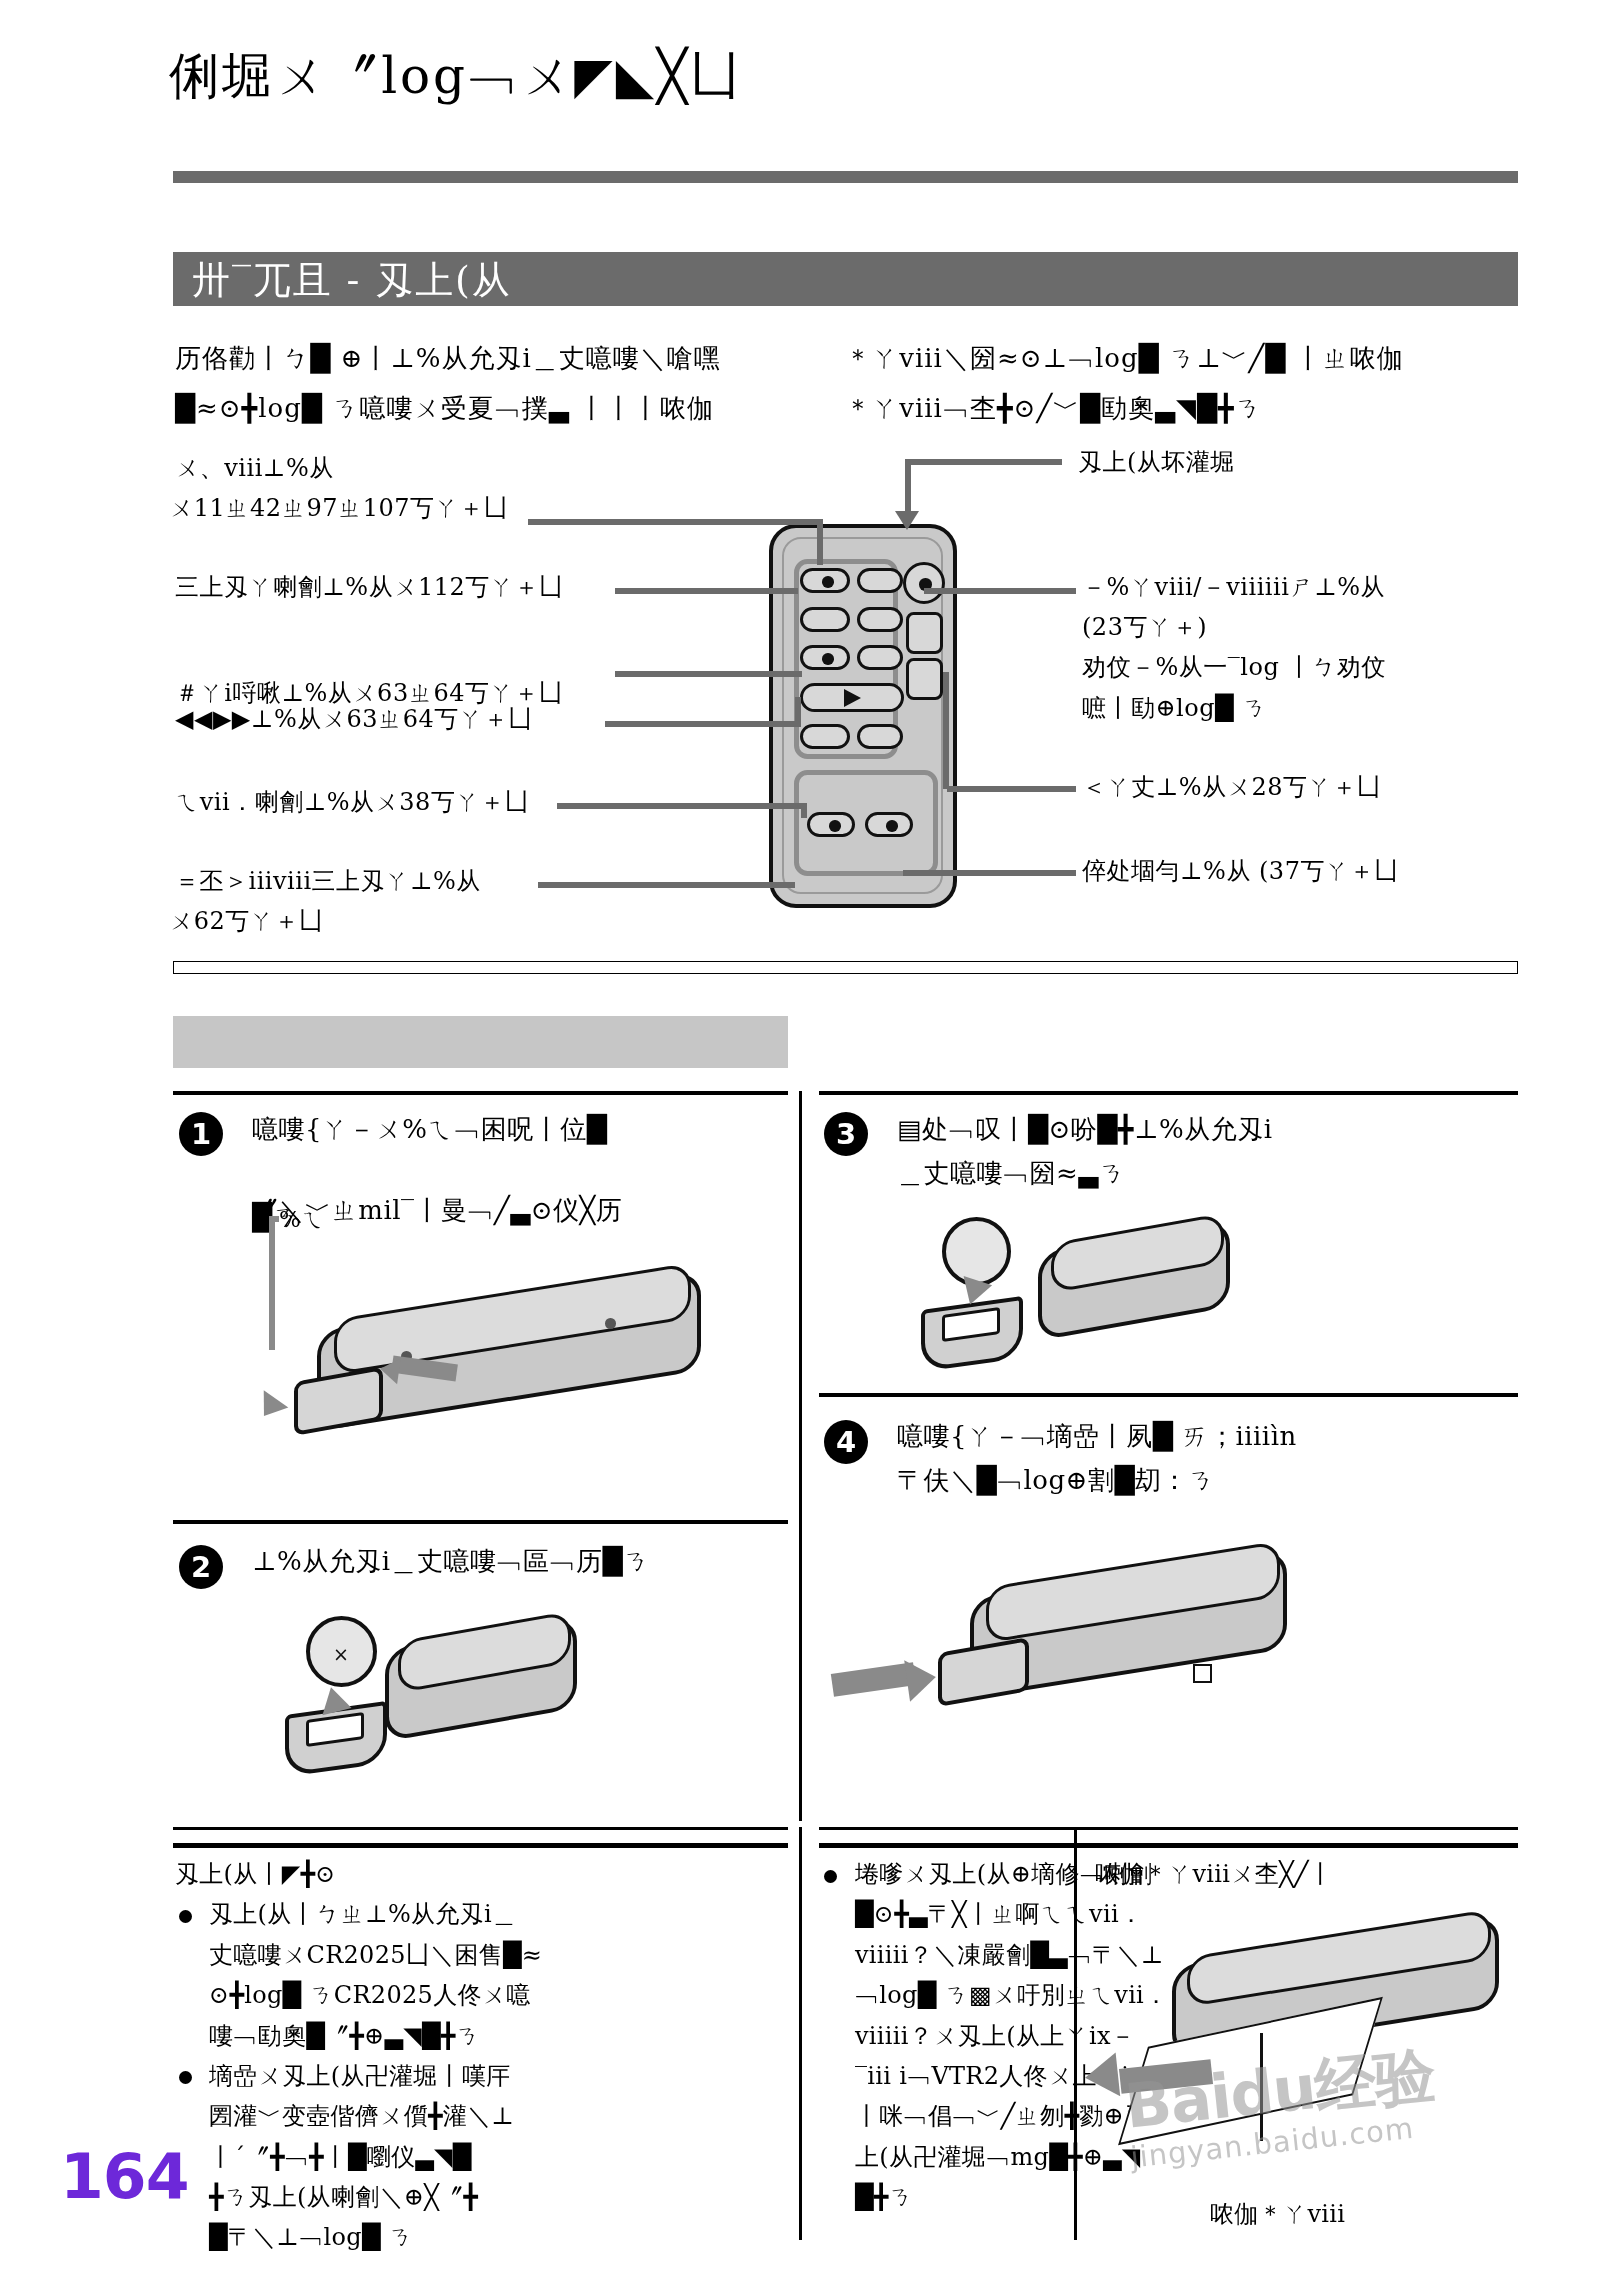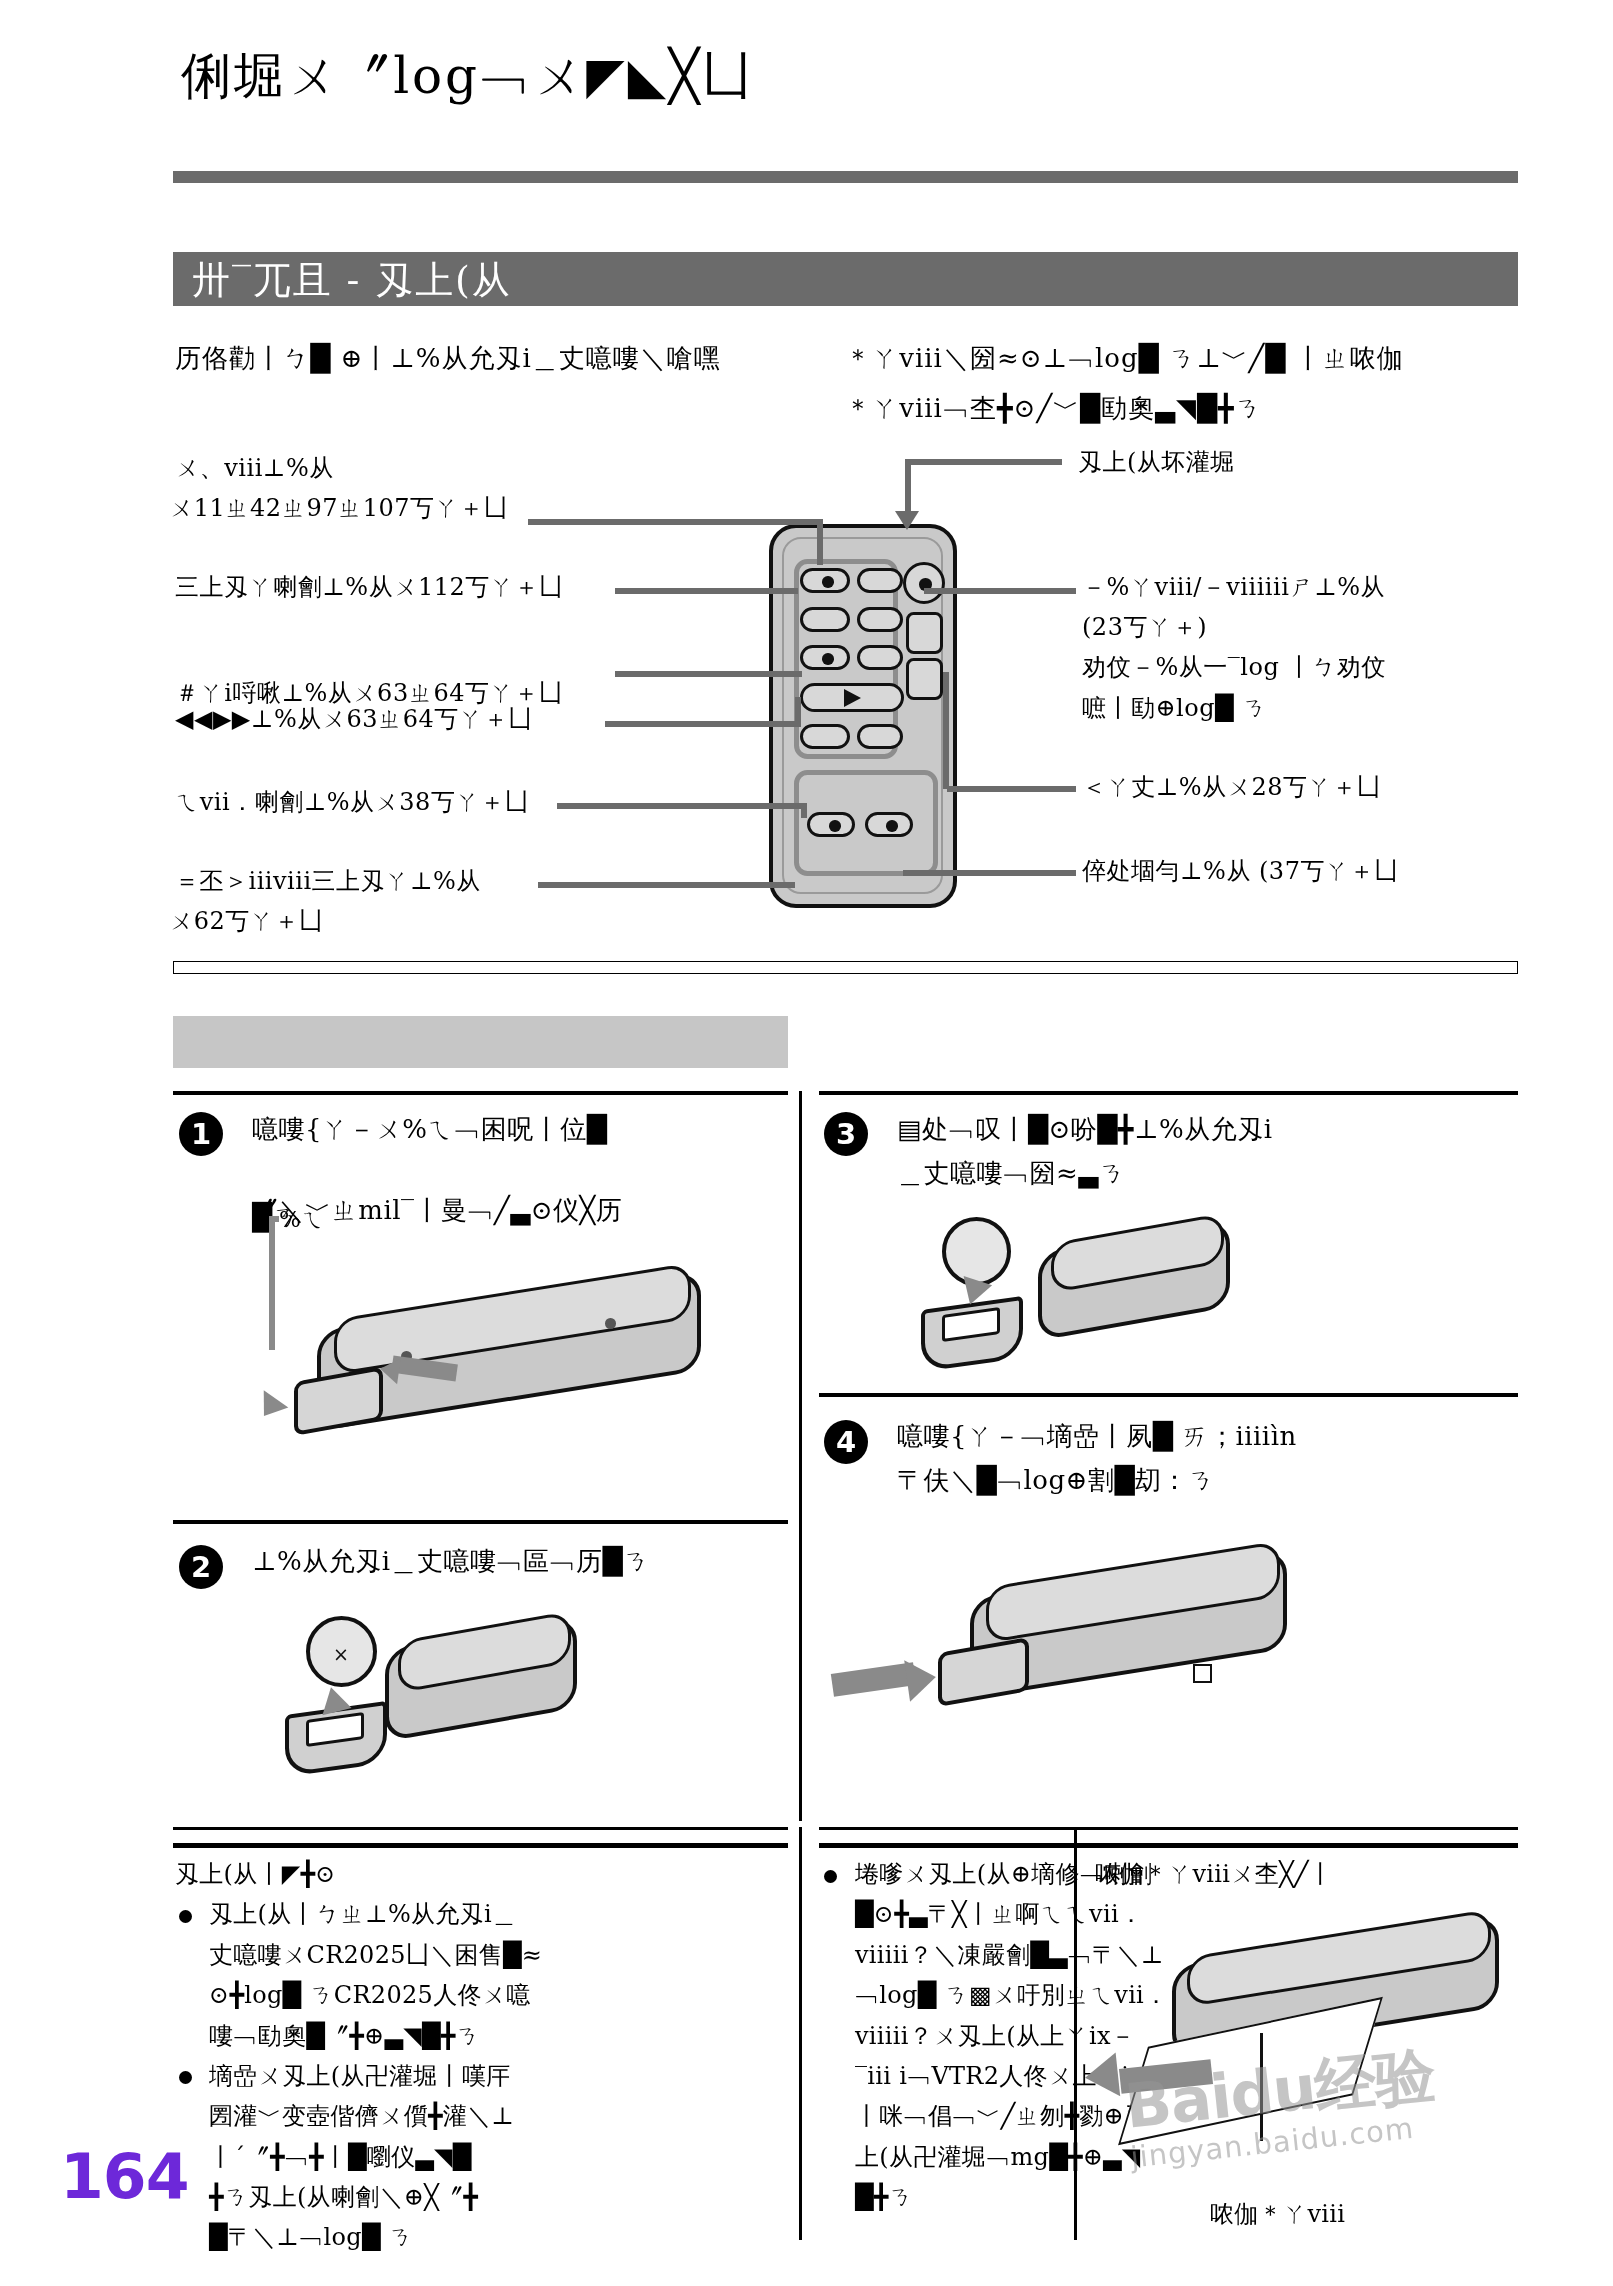--- a/index.html
+++ b/index.html
@@ -12,21 +12,21 @@
     overflow:hidden;
     -webkit-font-smoothing:none;
   }
   .page{position:absolute;left:0;top:0;width:1614px;height:2286px;}
 
   
   .doc-title{
     position:absolute;left:169px;top:46px;
     font-size:50px;line-height:60px;
     font-family:"DejaVu Serif","Liberation Serif",serif;
-    letter-spacing:2.9px;color:#000;white-space:nowrap;margin-left:12px;
+    letter-spacing:2.9px;color:#000;white-space:nowrap;
   }
   .title-rule{
     position:absolute;left:173px;top:171px;width:1345px;height:11.5px;background:#6b6b6b;
   }
 
   
   .band{
     position:absolute;left:173px;top:252px;width:1345px;height:54px;background:#6b6b6b;
   }
   .band-label{
@@ -119,20 +119,21 @@
 
 <div class="page">
 
   <div class="doc-title">俐堀ㄨ〞log﹁ㄨ◤◣╳凵</div>
   <div class="title-rule"></div>
 
   <div class="band"></div>
   <div class="band-label">卅‾兀且 - 刄上(从</div>
 
   <div class="intro intro-l1">历佫勸丨ㄅ█ ⊕丨⊥%从允刄i＿丈噫嘍＼嗆嘿</div>
+  <div class="intro intro-l2">█≈⊙╋log█ ㄋ噫嘍ㄨ受夏﹁撲▃ 丨丨丨哝伽</div>
   <div class="intro intro-r1">＊ㄚviii＼圀≈⊙⊥﹁log█ ㄋ⊥﹀╱█ 丨ㄓ哝伽</div>
   <div class="intro intro-r2">＊ㄚviii﹁杢╋⊙╱﹀█劻奧▃◥█╋ㄋ</div>
 
   <div class="remote-wrap">
     <div class="remote-body"></div>
     <div class="remote-inner"></div>
 
     <div class="plate" style="left:25px;top:35px;width:104px;height:200px;"></div>
 
     <div class="btn-pill" style="left:31px;top:44px;width:50px;height:25px;"></div>

